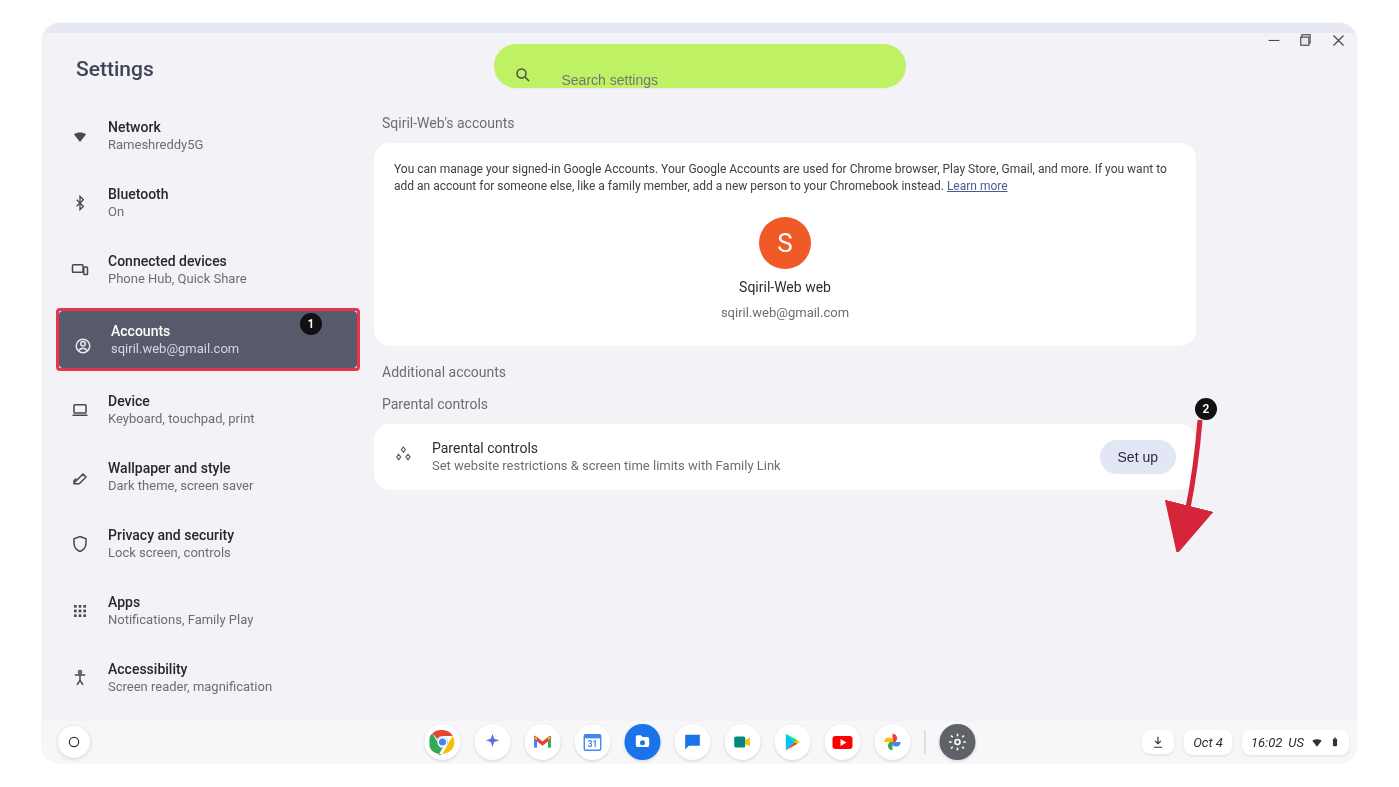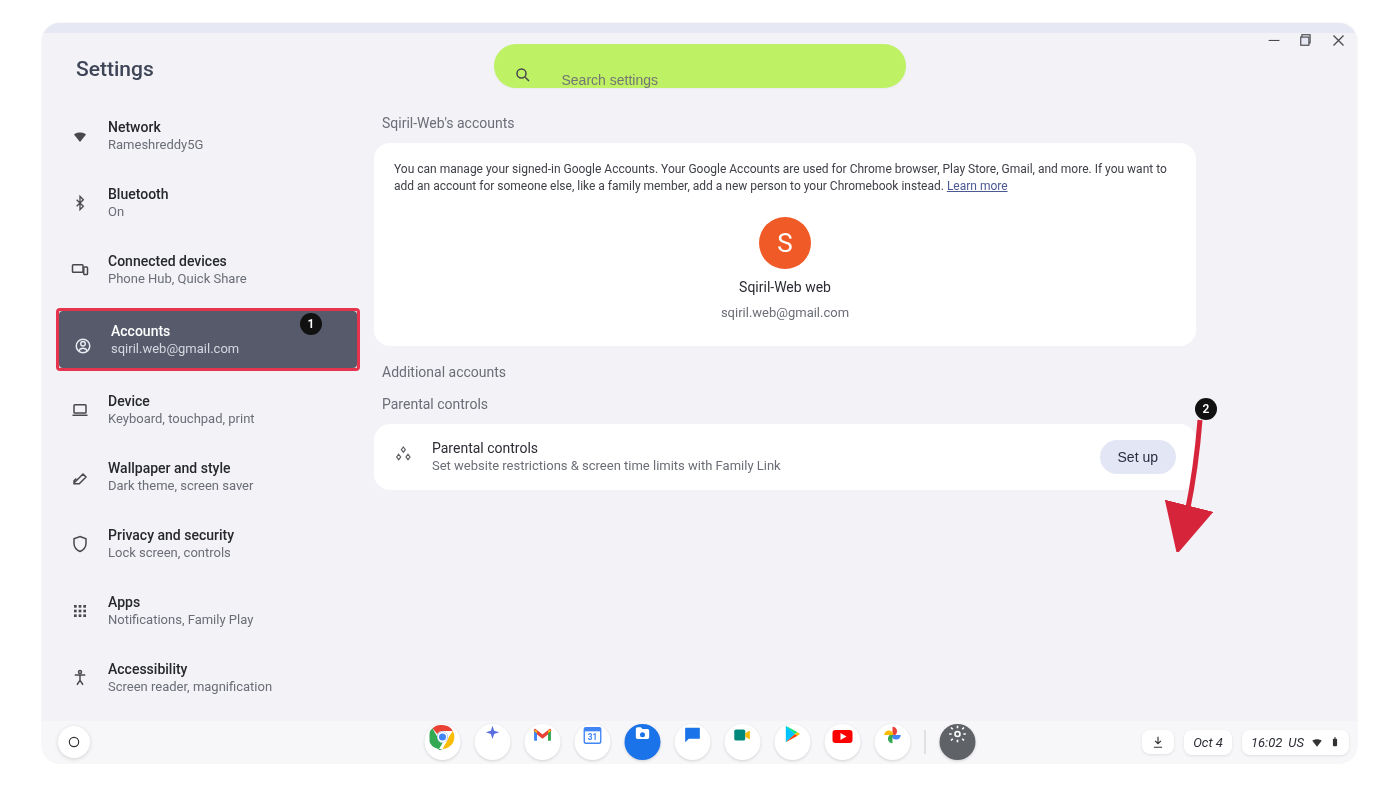--- a/index.html
+++ b/index.html
@@ -192,21 +192,21 @@
     box-shadow: 0 1px 4px rgba(0,0,0,0.15);
     background:#fff;
     margin-left: 8px;
   }
   .shelf-apps {
     position:absolute; left:50%; transform:translateX(-50%);
     display:flex; gap:14px; align-items:center;
   }
   .app-icn {
     width:36px; height:36px; border-radius:50%;
-    display:flex; align-items:flex-start; justify-content:center;
+    display:flex; align-items:center; justify-content:center;
     background:#fff;
     box-shadow: 0 1px 3px rgba(0,0,0,0.15);
     font-size:18px;
   }
   .shelf-right {
     margin-left:auto;
     display:flex; align-items:center; gap:10px;
     font-size:13px; color:#2a2d33;
   }
   .tray-chip {

